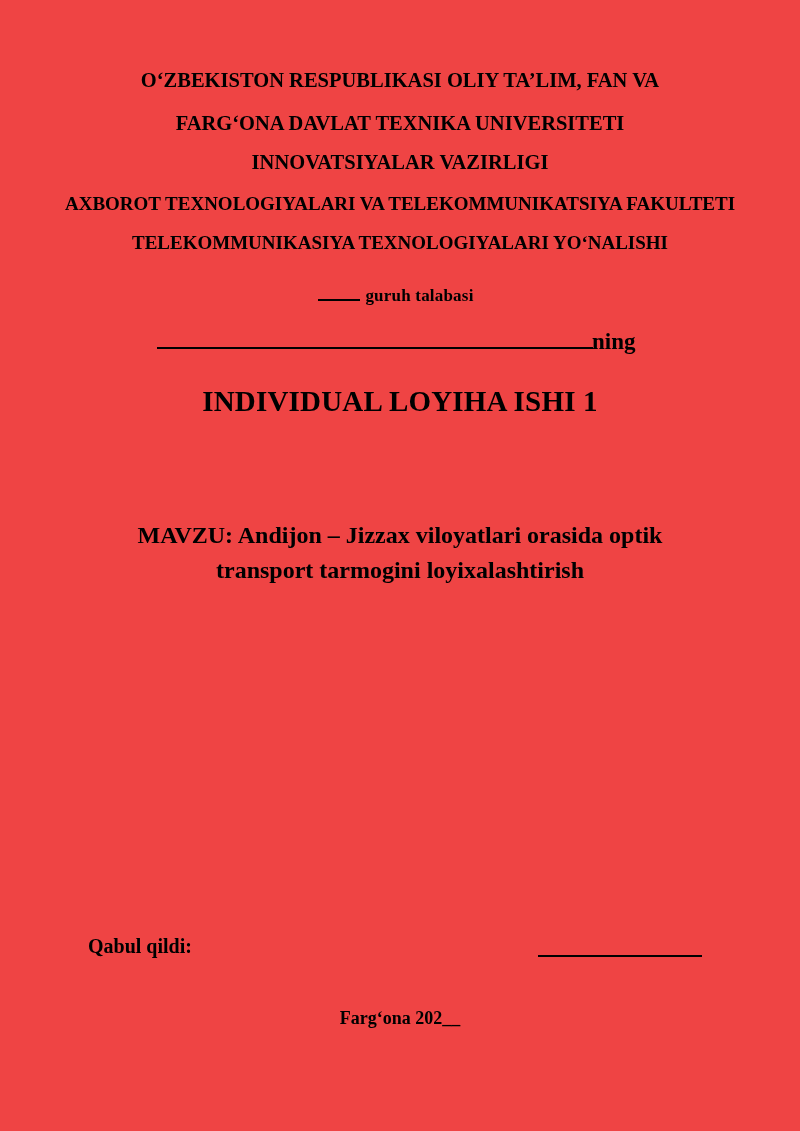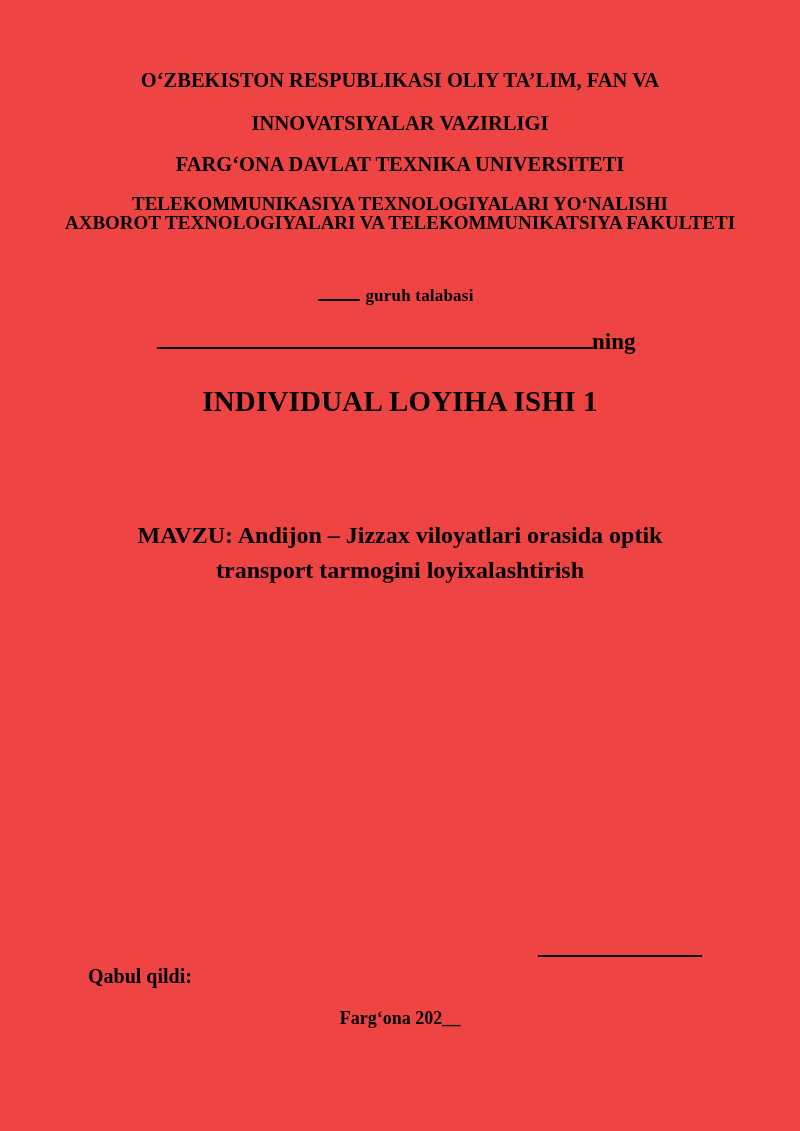--- a/index.html
+++ b/index.html
@@ -106,21 +106,21 @@
     text-align: center;
     font-size: 24px;
     font-weight: bold;
     line-height: 1.45;
   }
 
   
   .accepted-label {
     position: absolute;
     left: 88px;
-    top: 965px;
+    top: 935px;
     font-size: 20px;
     font-weight: bold;
   }
   .signature-rule {
     position: absolute;
     left: 538px;
     top: 955px;
     width: 164px;
     height: 0;
     border-bottom: 2.5px solid #000;
@@ -138,24 +138,24 @@
     font-family: Liberation Serif, serif;
   }
 </style>
 </head>
 <body>
 
 <div class="page">
 
   <div class="header-block">
     <div class="header-line hl-1">O‘ZBEKISTON RESPUBLIKASI OLIY TA’LIM, FAN VA</div>
+    <div class="header-line hl-3">FARG‘ONA DAVLAT TEXNIKA UNIVERSITETI</div>
     <div class="header-line hl-2">INNOVATSIYALAR VAZIRLIGI</div>
-    <div class="header-line hl-3">FARG‘ONA DAVLAT TEXNIKA UNIVERSITETI</div>
+    <div class="header-line hl-4">AXBOROT TEXNOLOGIYALARI VA TELEKOMMUNIKATSIYA FAKULTETI</div>
     <div class="header-line hl-5">TELEKOMMUNIKASIYA TEXNOLOGIYALARI YO‘NALISHI</div>
-    <div class="header-line hl-4">AXBOROT TEXNOLOGIYALARI VA TELEKOMMUNIKATSIYA FAKULTETI</div>
   </div>
 
   <div class="group-line">
     <span class="group-blank"></span><span>guruh talabasi</span>
   </div>
 
   <div class="name-row">
     <span class="name-rule"></span>
     <span class="name-suffix">ning</span>
   </div>

